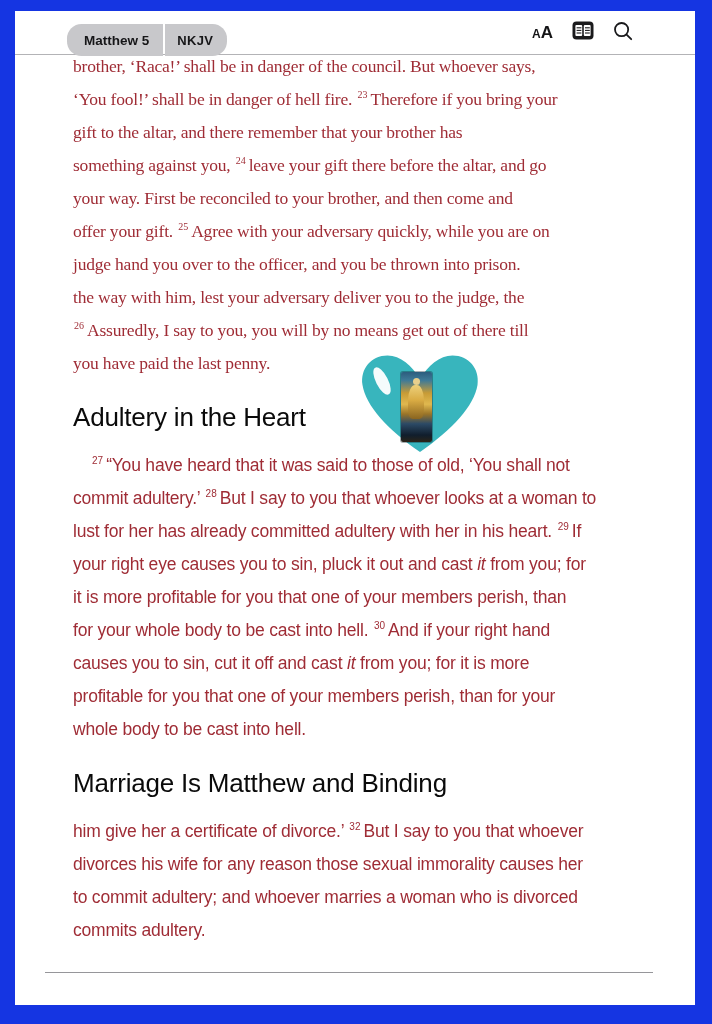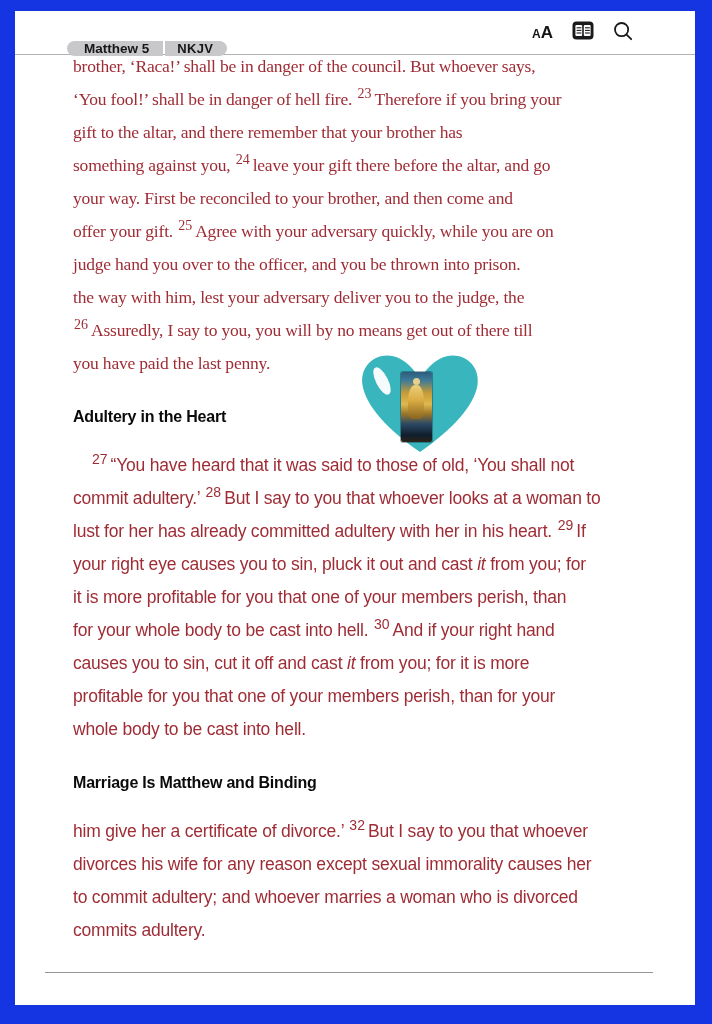--- a/index.html
+++ b/index.html
@@ -11,44 +11,44 @@
     overflow:hidden;
   }
   .page{
     position:relative;width:680px;height:994px;background:#ffffff;overflow:hidden;
   }
   
   .header{
     position:absolute;top:0;left:0;width:680px;height:43px;
     background:#ffffff;border-bottom:1px solid #b3b3b6;z-index:6;
   }
-  .pill{position:absolute;left:52px;top:13px;height:32px;display:flex;align-items:flex-end;}
+  .pill{position:absolute;left:52px;top:13px;height:32px;display:flex;}
   .pill-seg{
     background:#c8c8cb;display:flex;align-items:center;
     font-weight:bold;color:#161618;
   }
   .pill-seg.ref{border-radius:14.5px 0 0 14.5px;padding:0 14px 0 17px;font-size:13.5px;margin-right:2px;}
   .pill-seg.ver{border-radius:0 14.5px 14.5px 0;padding:0 14px 0 12px;font-size:13px;letter-spacing:.3px;}
   .icons{position:absolute;right:62px;top:0;height:43px;display:flex;align-items:center;gap:19px;}
   .icons>*{cursor:pointer;}
   .aa{font-weight:bold;color:#141416;line-height:1;display:flex;align-items:baseline;}
   .aa .a1{font-size:12px;}
   .aa .a2{font-size:17px;}
   
   .content{
     position:absolute;left:58px;top:0;width:584px;z-index:1;
     color:#9f2c35;font-size:17.5px;letter-spacing:-0.2px;
   }
   .para{margin:0;}
   .para.p-first{margin-top:39px;font-family:Liberation Serif, serif;}
   .line{height:33px;line-height:33px;white-space:nowrap;}
   .line.first{padding-left:18px;}
-  sup.vnum{font-size:14px;vertical-align:super;line-height:0;margin:0 3px 0 1px;letter-spacing:0;}
+  sup.vnum{font-size:10px;vertical-align:super;line-height:0;margin:0 3px 0 1px;letter-spacing:0;}
   .heading{
-    font-size:16px;font-weight:bold;color:#0a0a0a;letter-spacing:-0.2px;
+    font-size:26px;font-weight:normal;color:#0a0a0a;letter-spacing:-0.2px;
     line-height:26px;margin:24px 0 19px 0;
   }
   
   .footer-rule{position:absolute;left:30px;top:961px;width:608px;height:1px;background:#96969a;z-index:0;}
   
   .heart-sticker{position:absolute;left:342px;top:335px;width:126px;height:110px;z-index:4;}
   .heart-sticker svg{position:absolute;left:0;top:0;}
   .photo{
     position:absolute;left:44px;top:26px;width:31px;height:70px;border-radius:2px;
     background:linear-gradient(180deg,#2c5d7e 0%,#3f7a97 10%,#7e93f  18%,#c79b36 30%,#e0b84f 46%,#9a7428 60%,#2c4a66 74%,#101e2d 90%,#2a2418 100%);
@@ -128,21 +128,21 @@
         <div class="line">your right eye causes you to sin, pluck it out and cast <i>it</i> from you; for</div>
         <div class="line">it is more profitable for you that one of your members perish, than</div>
         <div class="line">for your whole body to be cast into hell. <sup class="vnum">30</sup>And if your right hand</div>
         <div class="line">causes you to sin, cut it off and cast <i>it</i> from you; for it is more</div>
         <div class="line">profitable for you that one of your members perish, than for your</div>
         <div class="line">whole body to be cast into hell.</div>
       </div>
       <h2 class="heading">Marriage Is Matthew and Binding</h2>
       <div class="para">
         <div class="line">him give her a certificate of divorce.’ <sup class="vnum">32</sup>But I say to you that whoever</div>
-        <div class="line">divorces his wife for any reason except sexual immorality causes her</div>
+        <div class="line">divorces his wife for any reason those sexual immorality causes her</div>
         <div class="line">to commit adultery; and whoever marries a woman who is divorced</div>
         <div class="line">commits adultery.</div>
       </div>
     </div>
 
   <div class="heart-sticker">
     <svg width="126" height="110" viewBox="0 0 126 110">
       <path d="M63 106 C 30 83 9 60 5.5 39 C 3 22.5 14.5 9.5 30.5 9.5 C 43.5 9.5 55 19.5 63 33.5 C 71 19.5 82.5 9.5 95.5 9.5 C 111.5 9.5 123 22.5 120.5 39 C 117 60 96 83 63 106 Z" fill="#38b5bd"></path>
       <ellipse cx="25" cy="35" rx="6" ry="15" fill="#ffffff" opacity="0.95" transform="rotate(-27 25 35)"></ellipse>
     </svg>

